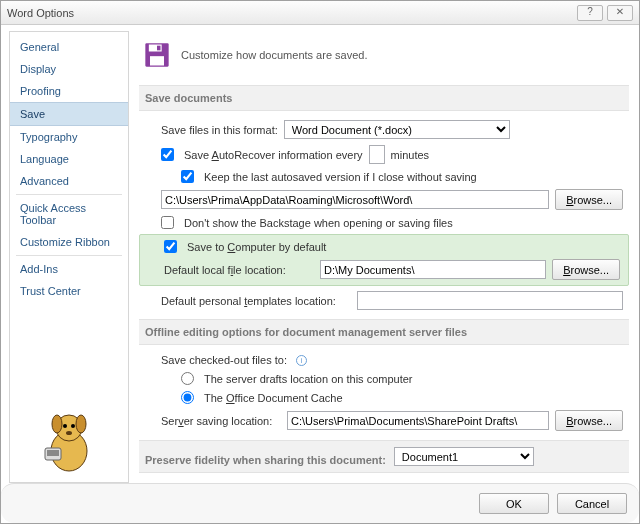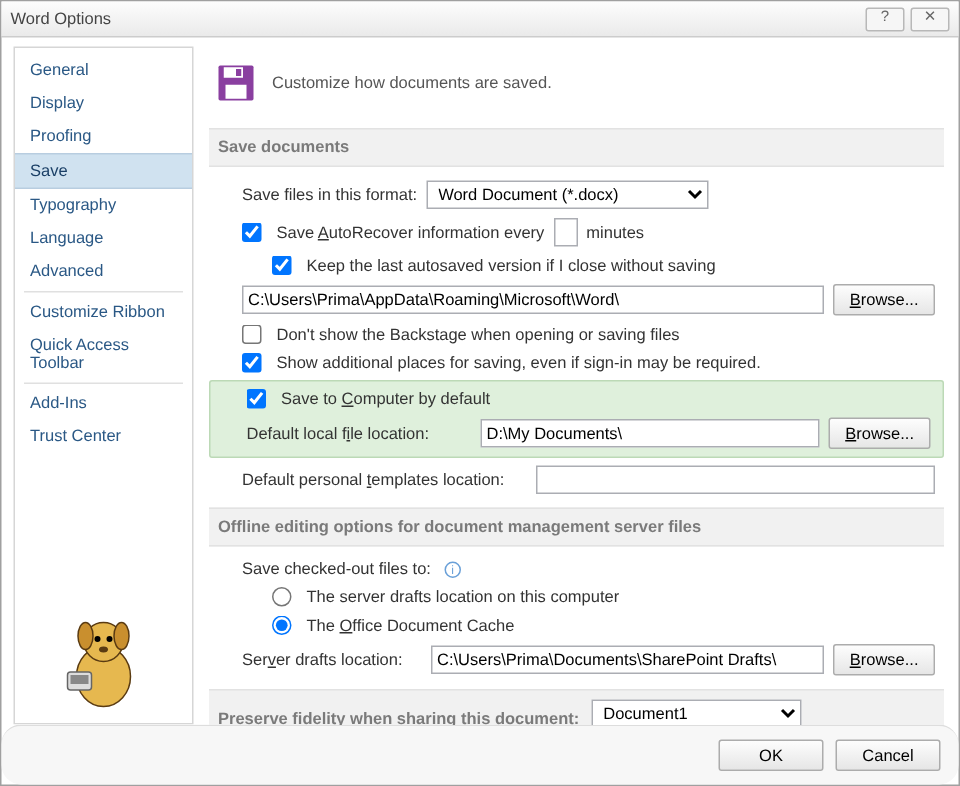--- a/index.html
+++ b/index.html
@@ -46,22 +46,22 @@
   <div class="body">
     <div class="sidebar">
       <div class="item">General</div>
       <div class="item">Display</div>
       <div class="item">Proofing</div>
       <div class="item selected">Save</div>
       <div class="item">Typography</div>
       <div class="item">Language</div>
       <div class="item">Advanced</div>
       <div class="sep"></div>
+      <div class="item">Quick Access Toolbar</div>
       <div class="item">Customize Ribbon</div>
-      <div class="item">Quick Access Toolbar</div>
       <div class="sep"></div>
       <div class="item">Add-Ins</div>
       <div class="item">Trust Center</div>
       <div class="mascot">
         <svg width="60" height="70" viewBox="0 0 60 70">
           <ellipse cx="30" cy="45" rx="18" ry="20" fill="#e6b84f" stroke="#5a3b12"></ellipse>
           <circle cx="30" cy="22" r="13" fill="#e6b84f" stroke="#5a3b12"></circle>
           <ellipse cx="18" cy="18" rx="5" ry="9" fill="#c98f2e" stroke="#5a3b12"></ellipse>
           <ellipse cx="42" cy="18" rx="5" ry="9" fill="#c98f2e" stroke="#5a3b12"></ellipse>
           <circle cx="26" cy="20" r="2" fill="#000"></circle>
@@ -81,21 +81,21 @@
             <rect x="6" y="13" width="12" height="8" fill="#fff"></rect>
             <rect x="12" y="4" width="3" height="4" fill="#8a3fa0"></rect>
           </svg>
         <span>Customize how documents are saved.</span>
       </div>
 
       <div class="group-title">Save documents</div>
 
       <div class="row indent">
         <label>Save files in this format:</label>
-        <select style="width:188px;"><option>Word Document (*.docx)</option></select>
+        <select style="width:226px;"><option>Word Document (*.docx)</option></select>
       </div>
 
       <div class="row indent">
         <input type="checkbox" checked="" style="">
         <label><span>Save </span><span class="acc">A</span><span>utoRecover information every</span></label>
         <input type="number" value="10" style="">
         <label>minutes</label>
       </div>
 
       <div class="row indent" style="padding-left:42px;">
@@ -104,24 +104,20 @@
       </div>
 
       <div class="row indent">
         <input type="text" class="path" value="C:\Users\Prima\AppData\Roaming\Microsoft\Word\" style="">
         <button class="btn"><span class="acc">B</span><span>rowse...</span></button>
       </div>
 
       <div class="row indent">
         <input type="checkbox" style="">
         <label>Don't show the Backstage when opening or saving files</label>
-      </div>
-      <div class="row indent">
-        <input type="checkbox" checked="" style="">
-        <label>Show additional places for saving, even if sign-in may be required.</label>
       </div>
 
       <div class="highlight">
         <div class="row indent">
           <input type="checkbox" checked="" style="">
           <label><span>Save to </span><span class="acc">C</span><span>omputer by default</span></label>
         </div>
         <div class="row indent">
           <label style="width:150px;"><span>Default local f</span><span class="acc">i</span><span>le location:</span></label>
           <input type="text" class="path" value="D:\My Documents\" style="">
@@ -142,21 +138,21 @@
       </div>
       <div class="row indent" style="padding-left:42px;">
         <input type="radio" name="co" style="">
         <label class="disabled">The server drafts location on this computer</label>
       </div>
       <div class="row indent" style="padding-left:42px;">
         <input type="radio" name="co" checked="" style="">
         <label><span>The </span><span class="acc">O</span><span>ffice Document Cache</span></label>
       </div>
       <div class="row indent">
-        <label style="width:120px;"><span>Ser</span><span class="acc">v</span><span>er drafts location:</span></label>
+        <label style="width:120px;"><span>Ser</span><span class="acc">v</span><span>er saving location:</span></label>
         <input type="text" class="path" value="C:\Users\Prima\Documents\SharePoint Drafts\" style="">
         <button class="btn"><span class="acc">B</span><span>rowse...</span></button>
       </div>
 
       <div class="group-title" style="display:flex;align-items:flex-end;gap:8px;">
         <span>Preserve fidelity when sharing this document:</span>
         <select class="small-select"><option>Document1</option></select>
       </div>
 
     </div>

